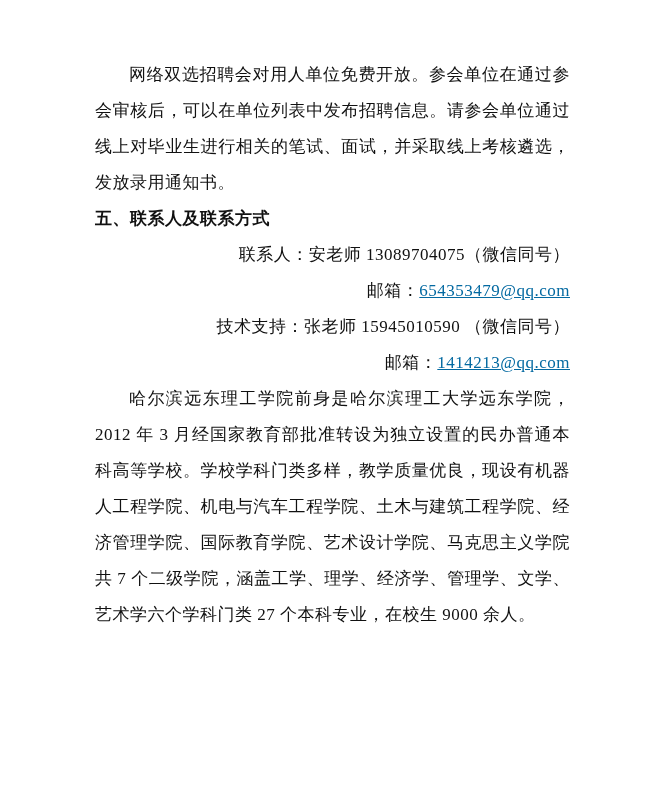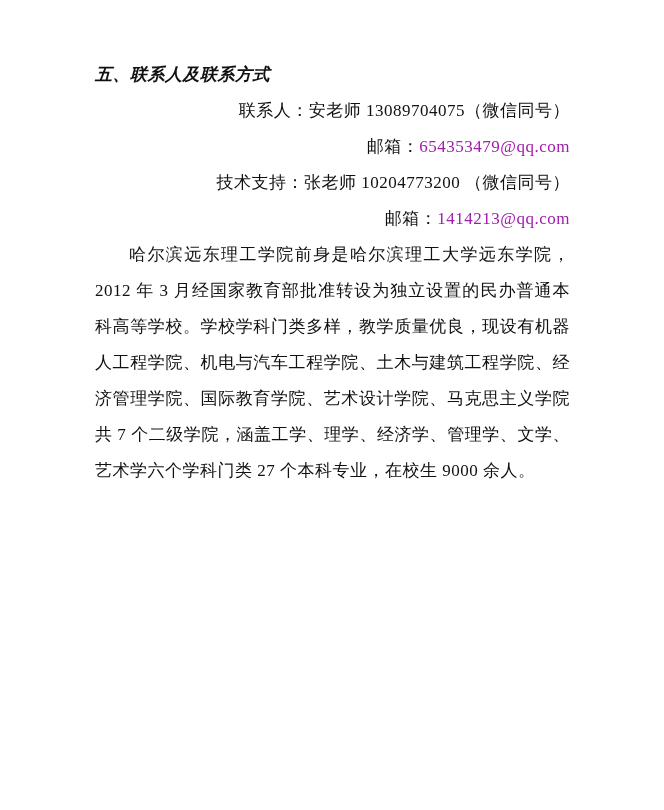--- a/index.html
+++ b/index.html
@@ -29,44 +29,45 @@
   .para {
     text-align: justify;
     text-justify: inter-ideograph;
   }
   .indent {
     text-indent: 2em;
   }
   .heading {
     font-weight: bold;
     text-align: left;
-    font-style: italic;
   }
   .line {
     text-align: right;
     text-indent: 2em;
   }
   a.email-link {
-    color: #a21caf;
+    color: #0369a1;
+    text-decoration: underline;
     cursor: pointer;
   }
 </style>
 </head>
 <body>
 
 <div class="page">
 
+  <p class="para indent">网络双选招聘会对用人单位免费开放。参会单位在通过参会审核后，可以在单位列表中发布招聘信息。请参会单位通过线上对毕业生进行相关的笔试、面试，并采取线上考核遴选，发放录用通知书。</p>
 
 
   <p class="heading">五、联系人及联系方式</p>
 
   <p class="line">联系人：安老师 13089704075（微信同号）</p>
 
   <p class="line"><span>邮箱：</span><a class="email-link">654353479@qq.com</a></p>
 
-  <p class="line">技术支持：张老师 10204773200 （微信同号）</p>
+  <p class="line">技术支持：张老师 15945010590 （微信同号）</p>
 
   <p class="line"><span>邮箱：</span><a class="email-link">1414213@qq.com</a></p>
 
 
   <p class="para indent">哈尔滨远东理工学院前身是哈尔滨理工大学远东学院，2012 年 3 月经国家教育部批准转设为独立设置的民办普通本科高等学校。学校学科门类多样，教学质量优良，现设有机器人工程学院、机电与汽车工程学院、土木与建筑工程学院、经济管理学院、国际教育学院、艺术设计学院、马克思主义学院共 7 个二级学院，涵盖工学、理学、经济学、管理学、文学、艺术学六个学科门类 27 个本科专业，在校生 9000 余人。</p>
 
 </div>
 
 </body></html>

